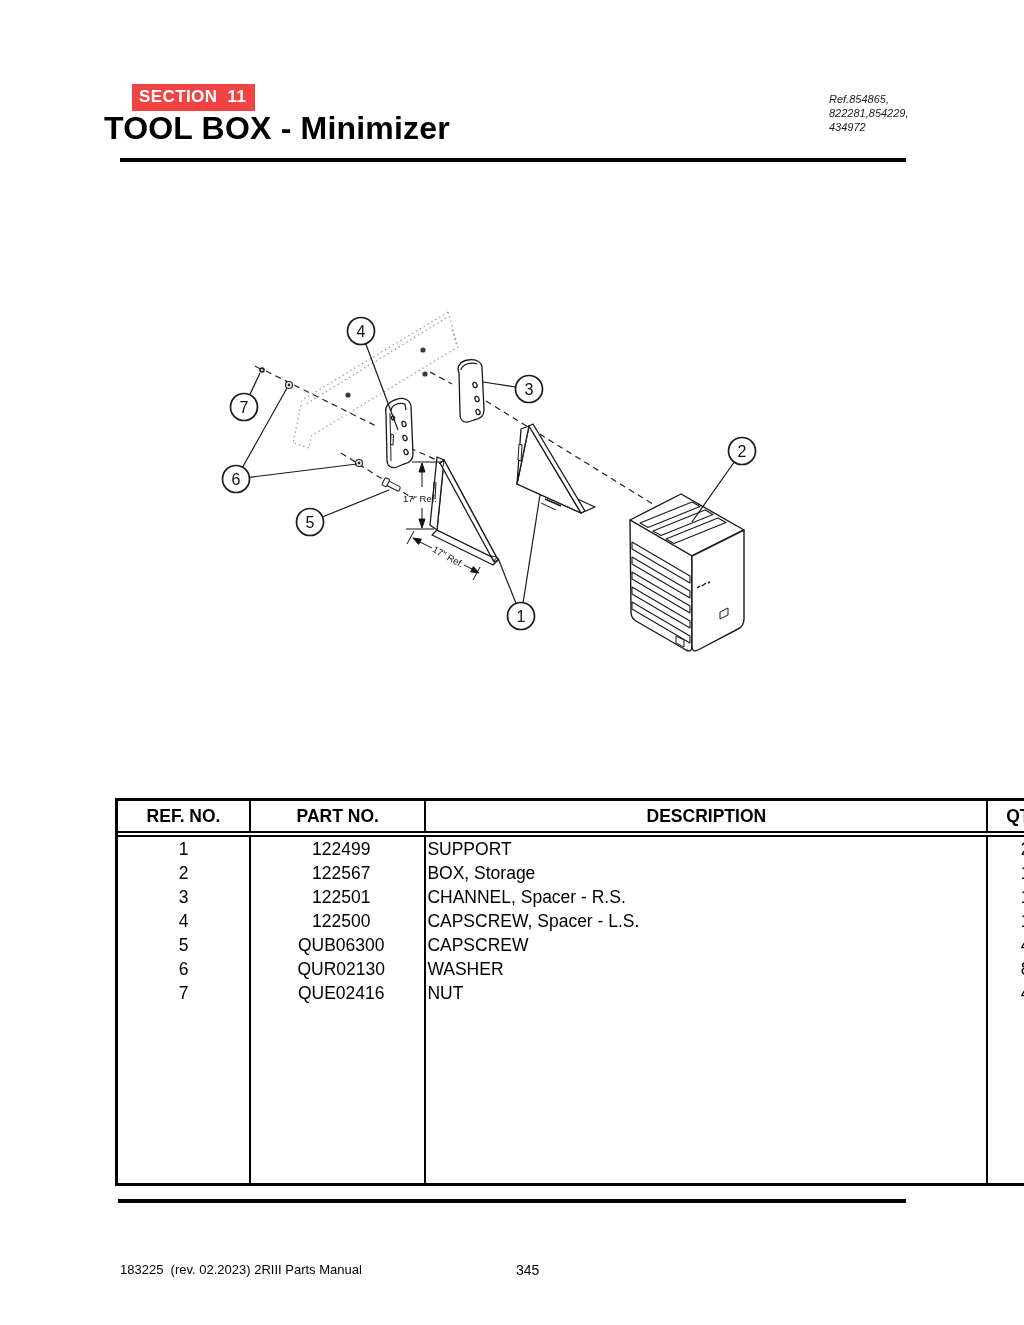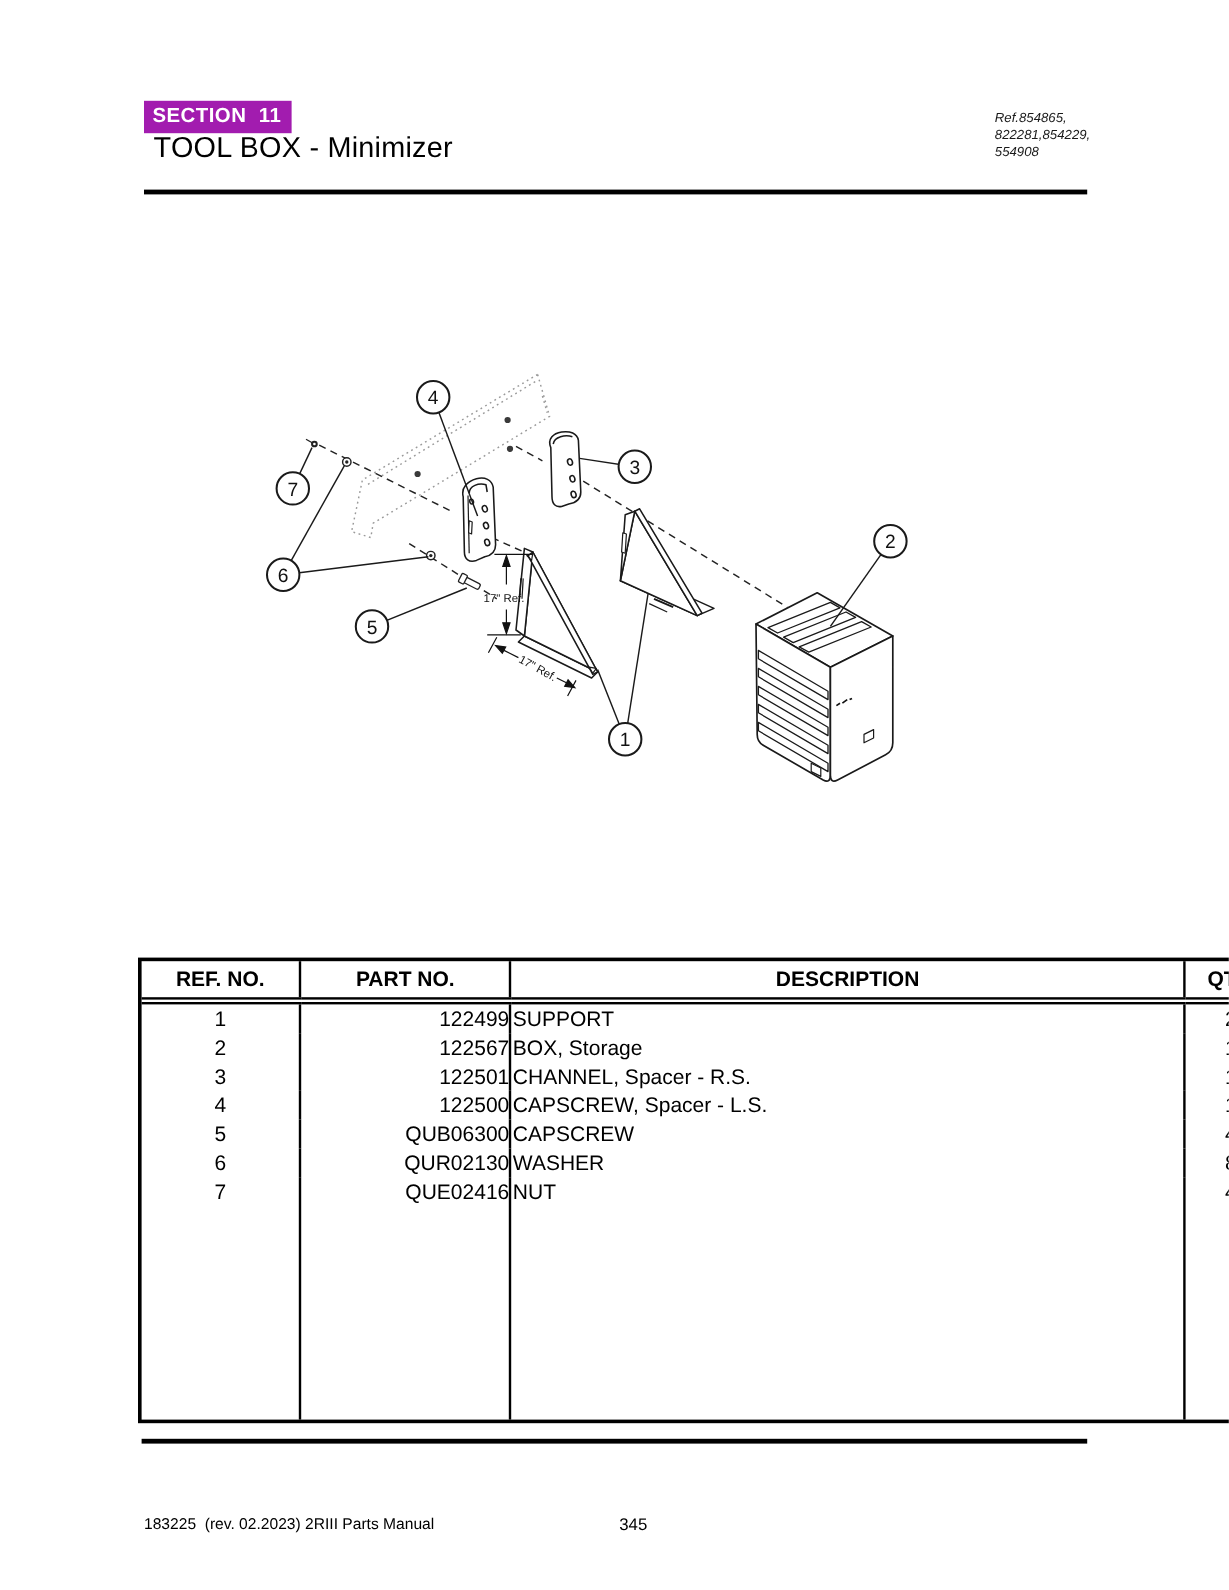--- a/index.html
+++ b/index.html
@@ -5,26 +5,26 @@
   * { margin:0; padding:0; box-sizing:border-box; }
   html,body { background:#fff; }
   body {
     width:1024px; height:1325px; position:relative; overflow:hidden;
     font-family:"Liberation Sans", sans-serif; color:#000;
   }
   .abs { position:absolute; }
 
   
   #section-label {
-    left:120px; top:84px; background:#a21caf; color:#fff;
+    left:132px; top:84px; background:#ef4444; color:#fff;
     font-size:17px; font-weight:bold; padding:3px 9px 4px 7px;
     white-space:pre; letter-spacing:.4px;
   }
   #page-title {
-    left:128px; top:110px; font-size:24px; font-weight:normal; letter-spacing:.2px;
+    left:104px; top:110px; font-size:32px; font-weight:bold; letter-spacing:.2px;
   }
   #ref-block {
     left:829px; top:92px; font-size:11px; font-style:italic;
     line-height:14px; color:#1a1a1a;
   }
   .rule { background:#000; height:4px; }
   #rule-top    { left:120px; top:158px;  width:786px; }
   #rule-bottom { left:118px; top:1199px; width:788px; }
 
   
@@ -43,38 +43,38 @@
     font-size:17.5px;
   }
   #parts-table th, #parts-table td { border-right:2px solid #000; }
   #parts-table th:last-child, #parts-table td:last-child { border-right:none; }
   #parts-table thead th {
     border-bottom:6px double #000; height:33px; font-weight:bold;
     text-align:center; vertical-align:middle; font-size:17.5px;
   }
   #parts-table tr.data td { height:24px; line-height:24px; vertical-align:middle; }
   td.col-ref  { text-align:center; }
-  td.col-part { text-align:right; padding-left:7px; }
+  td.col-part { text-align:center; padding-left:7px; }
   td.col-desc { text-align:left; padding-left:1px; }
   td.col-qty  { text-align:center; }
   #parts-table tr.filler td { height:auto; }
 
   
   #footer-left { left:120px; top:1262px; font-size:13px; white-space:pre; }
   #footer-page { left:516px; top:1262px; font-size:14px; }
 </style>
 </head>
 <body>
 
 <div class="abs" id="section-label">SECTION  11</div>
 <div class="abs" id="page-title">TOOL BOX - Minimizer</div>
 <div class="abs" id="ref-block">
   <div>Ref.854865,</div>
   <div>822281,854229,</div>
-  <div>554908</div>
+  <div>434972</div>
 </div>
 <div class="abs rule" id="rule-top"></div>
 
 <svg class="abs" id="diagram" width="600" height="380" viewBox="180 295 600 380">
 
   <g fill="none" stroke="#9a9a9a" stroke-width="1.2" stroke-dasharray="1.5 3" stroke-linejoin="round">
     <path d="M448,312 L302,400 L293,443 L309,448 L311,436 L458,347 Z"></path>
     <path d="M446,318 L306,404"></path>
     <path d="M452,330 L456,344"></path>
   </g>

